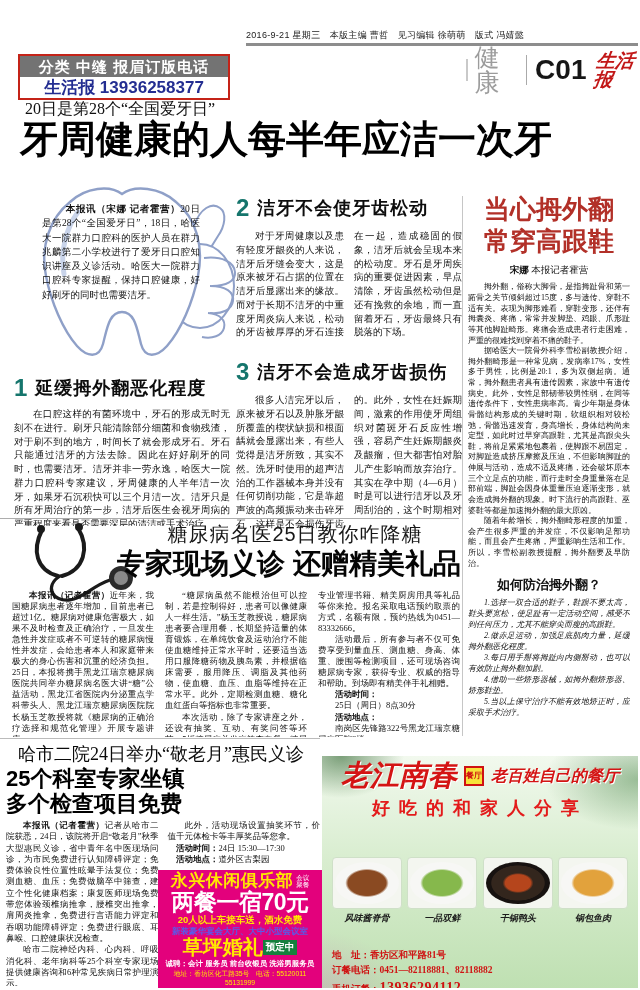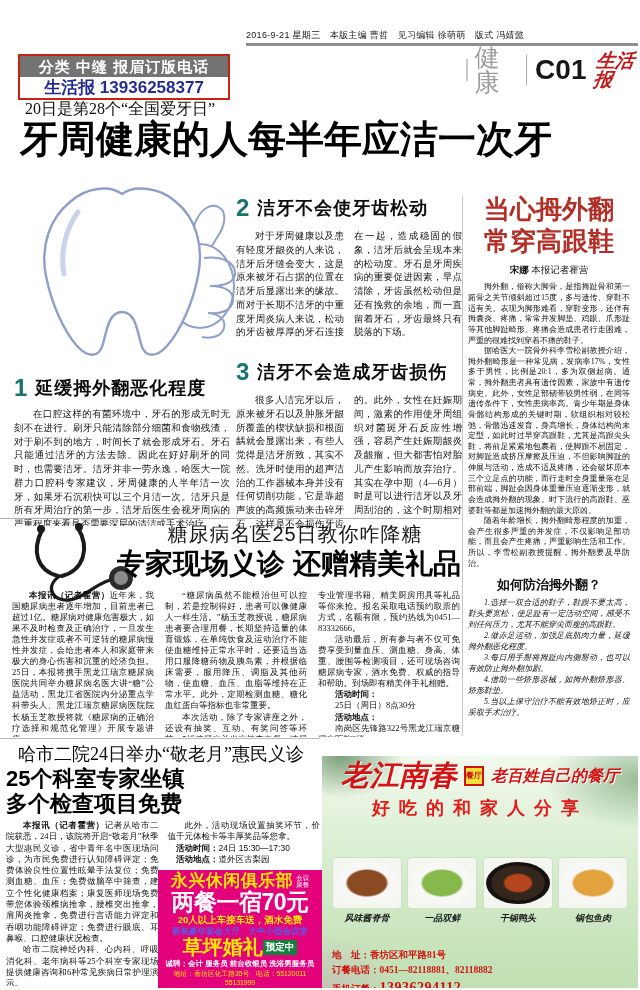--- a/index.html
+++ b/index.html
@@ -63,21 +63,21 @@
 
   
   .steth{position:absolute;left:26px;top:522px;width:110px;height:86px}
   .dia-head1{position:absolute;left:130px;top:524px;width:330px;text-align:center;
              font:500 20px/1 "Liberation Sans",sans-serif;color:#161616;letter-spacing:1px}
   .dia-head2{position:absolute;left:114px;top:549px;width:350px;text-align:center;
              font:900 28px/1.1 "Liberation Sans","DejaVu Sans",sans-serif;color:#050505}
   .dia-body{position:absolute;left:12px;top:590px;width:448px;height:147px;display:flex;gap:11px;overflow:hidden}
   .dia-col{flex:1;font-size:8.5px;line-height:1.3;text-align:justify}
   .dia-col p{text-indent:2em}
-  .lbl{font-weight:800;font-family:Liberation Sans, sans-serif;text-indent:1em}
+  .lbl{font-weight:800;font-family:Liberation Serif, serif;text-indent:1em}
   .val{text-indent:1em}
 
   
   .hosp-kicker{position:absolute;left:0;top:744px;width:322px;text-align:center;font:400 18px/1.2 "Liberation Serif",serif;color:#0a0a0a}
   .hosp-h1{position:absolute;left:6px;top:768px;font:900 22px/1 "Liberation Sans","DejaVu Sans",sans-serif;color:#000}
   .hosp-h2{position:absolute;left:6px;top:793px;font:900 22px/1 "Liberation Sans","DejaVu Sans",sans-serif;color:#000}
   .hosp-body{position:absolute;left:6px;top:820px;width:314px;height:166px;display:flex;gap:9px;overflow:hidden}
   .hosp-col{flex:1;font-size:8.5px;line-height:1.33;text-align:justify}
   .hosp-col p{text-indent:2em}
   .hosp-col .lbl,.hosp-col .val{text-indent:1em}
@@ -154,20 +154,23 @@
         <path d="M196,76 C214,74 226,80 227,90 C228,99 218,104 204,104" fill="none"></path>
         <path d="M202,104 C218,104 226,110 225,119 C224,128 214,132 202,131" fill="none"></path>
         <path d="M200,131 C212,132 218,138 216,146 C214,154 204,157 194,155" fill="none"></path>
       </g>
 
       <path d="M62,26 C46,44 38,72 44,98 C50,124 60,146 70,158 C62,132 54,102 54,76 C54,54 57,38 62,26 Z" fill="#c9d4ea" opacity="0.85"></path>
 
       <path d="M62,20 C78,5 102,3 114,12 C126,3 152,5 168,20 C188,36 196,64 190,94 C185,120 173,148 159,164 C149,175 137,177 133,162 C129,147 127,130 114,130 C101,130 99,147 95,162 C91,177 79,175 69,164 C55,148 43,120 38,94 C32,64 42,36 62,20 Z" fill="#ffffff" stroke="#8fa0c8" stroke-width="2.4"></path>
       <path d="M70,30 C58,46 52,70 56,92" fill="none" stroke="#c9d4ea" stroke-width="5" stroke-linecap="round"></path>
     </svg>
+    <div class="tooth-text">
+      <p><span class="lead-in">本报讯（宋娜 记者霍营）</span><span>20日是第28个“全国爱牙日”，18日，哈医大一院群力口腔科的医护人员在群力兆麟第二小学校进行了爱牙日口腔知识讲座及义诊活动。哈医大一院群力口腔科专家提醒，保持口腔健康，好好刷牙的同时也需要洁牙。</span></p>
+    </div>
   </div>
 
   <div class="sec1">
     <div class="sec-head">
       <span class="sec-num">1</span>
       <span class="sec-title">延缓拇外翻恶化程度</span>
     </div>
     <div class="body-txt">
         <p>在口腔这样的有菌环境中，牙石的形成无时无刻不在进行。刷牙只能清除部分细菌和食物残渣，对于刷不到的地方，时间长了就会形成牙石。牙石只能通过洁牙的方法去除。因此在好好刷牙的同时，也需要洁牙。洁牙并非一劳永逸，哈医大一院群力口腔科专家建议，牙周健康的人半年洁一次牙，如果牙石沉积快可以三个月洁一次。洁牙只是所有牙周治疗的第一步，洁牙后医生会视牙周病的严重程度来看是否需要深层的清洁或手术治疗。</p>
       </div>
@@ -225,21 +228,21 @@
   <div class="dia-body">
     <div class="dia-col">
       <p><span class="lead-in">本报讯（记者霍营）</span><span>近年来，我国糖尿病患者逐年增加，目前患者已超过1亿。糖尿病对健康危害极大，如果不及时检查及正确治疗，一旦发生急性并发症或者不可逆转的糖尿病慢性并发症，会给患者本人和家庭带来极大的身心伤害和沉重的经济负担。25日，本报将携手黑龙江瑞京糖尿病医院共同举办糖尿病名医大讲“糖”公益活动，黑龙江省医院内分泌重点学科带头人、黑龙江瑞京糖尿病医院院长杨玉芝教授将就《糖尿病的正确治疗选择和规范化管理》开展专题讲座。</span></p>
     </div>
     <div class="dia-col">
       <p>“糖尿病虽然不能根治但可以控制，若是控制得好，患者可以像健康人一样生活。”杨玉芝教授说，糖尿病患者要合理用餐，长期坚持适量的体育锻炼，在单纯饮食及运动治疗不能使血糖维持正常水平时，还要适当选用口服降糖药物及胰岛素，并根据临床需要，服用降压、调脂及其他药物，使血糖、血压、血脂等维持在正常水平。此外，定期检测血糖、糖化血红蛋白等指标也非常重要。</p>
       <p>本次活动，除了专家讲座之外，还设有抽奖、互动、有奖问答等环节，5折糖尿病并发症筛查套餐、糖尿病</p>
     </div>
     <div class="dia-col">
       <p style="text-indent:0">专业管理书籍、精美厨房用具等礼品等你来抢。报名采取电话预约取票的方式，名额有限，预约热线为0451—83332666。</p>
-      <p>活动最后，所有参与者不仅可免费享受到量血压、测血糖、身高、体重、腰围等检测项目，还可现场咨询糖尿病专家，酒水免费、权威的指导和帮助。到场即有精美伴手礼相赠。</p>
+      <p>活动最后，所有参与者不仅可免费享受到量血压、测血糖、身高、体重、腰围等检测项目，还可现场咨询糖尿病专家，获得专业、权威的指导和帮助。到场即有精美伴手礼相赠。</p>
       <p class="lbl">活动时间：</p>
       <p class="val">25日（周日）8点30分</p>
       <p class="lbl">活动地点：</p>
       <p class="val">南岗区先锋路322号黑龙江瑞京糖尿病医院8楼</p>
     </div>
   </div>
 
   <div class="hosp-kicker">哈市二院24日举办“敬老月”惠民义诊</div>
   <div class="hosp-h1">25个科室专家坐镇</div>
   <div class="hosp-h2">多个检查项目免费</div>

